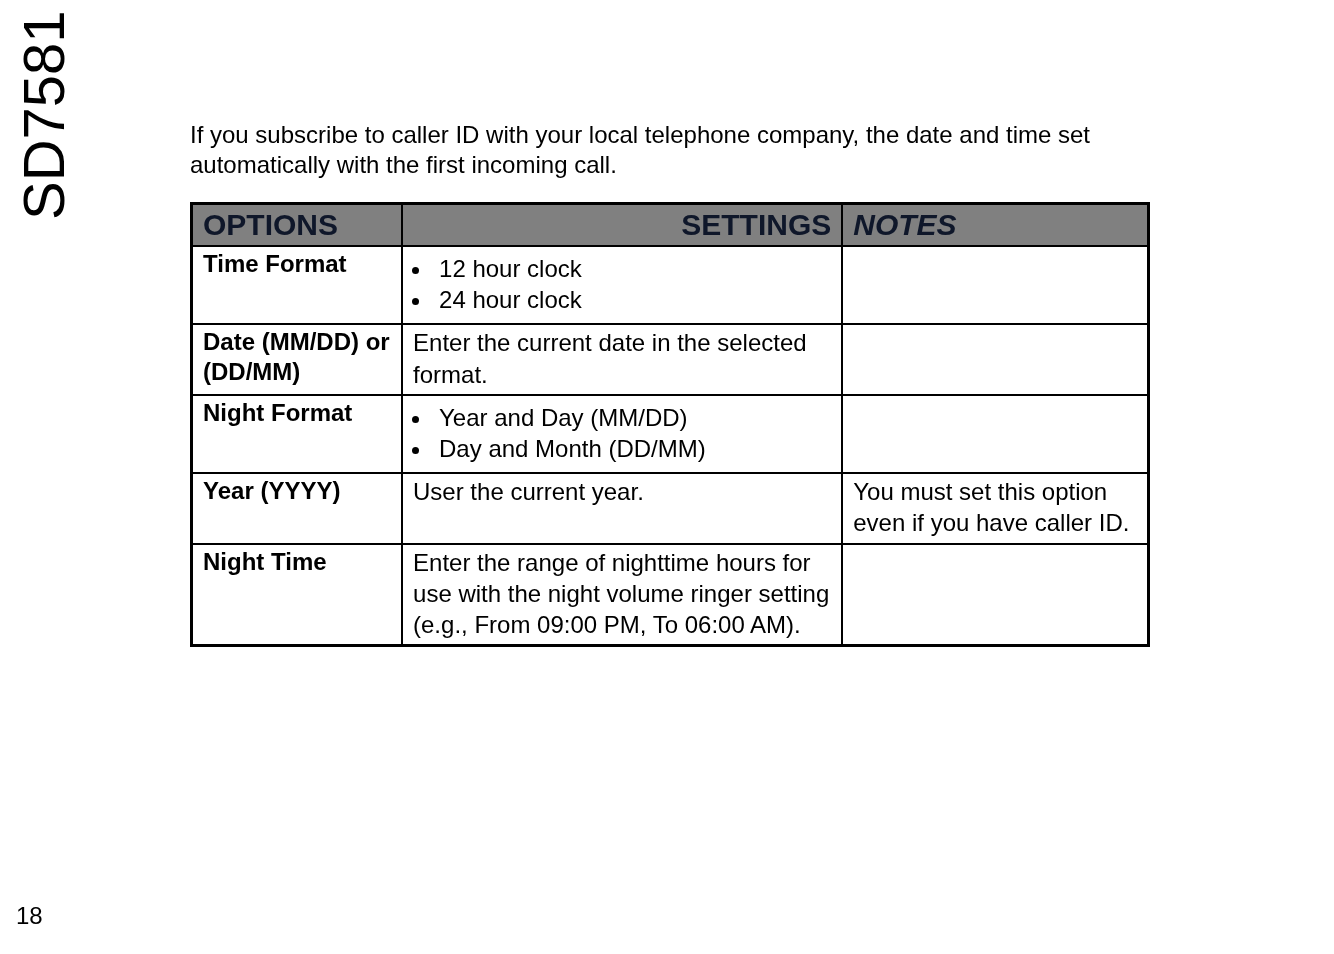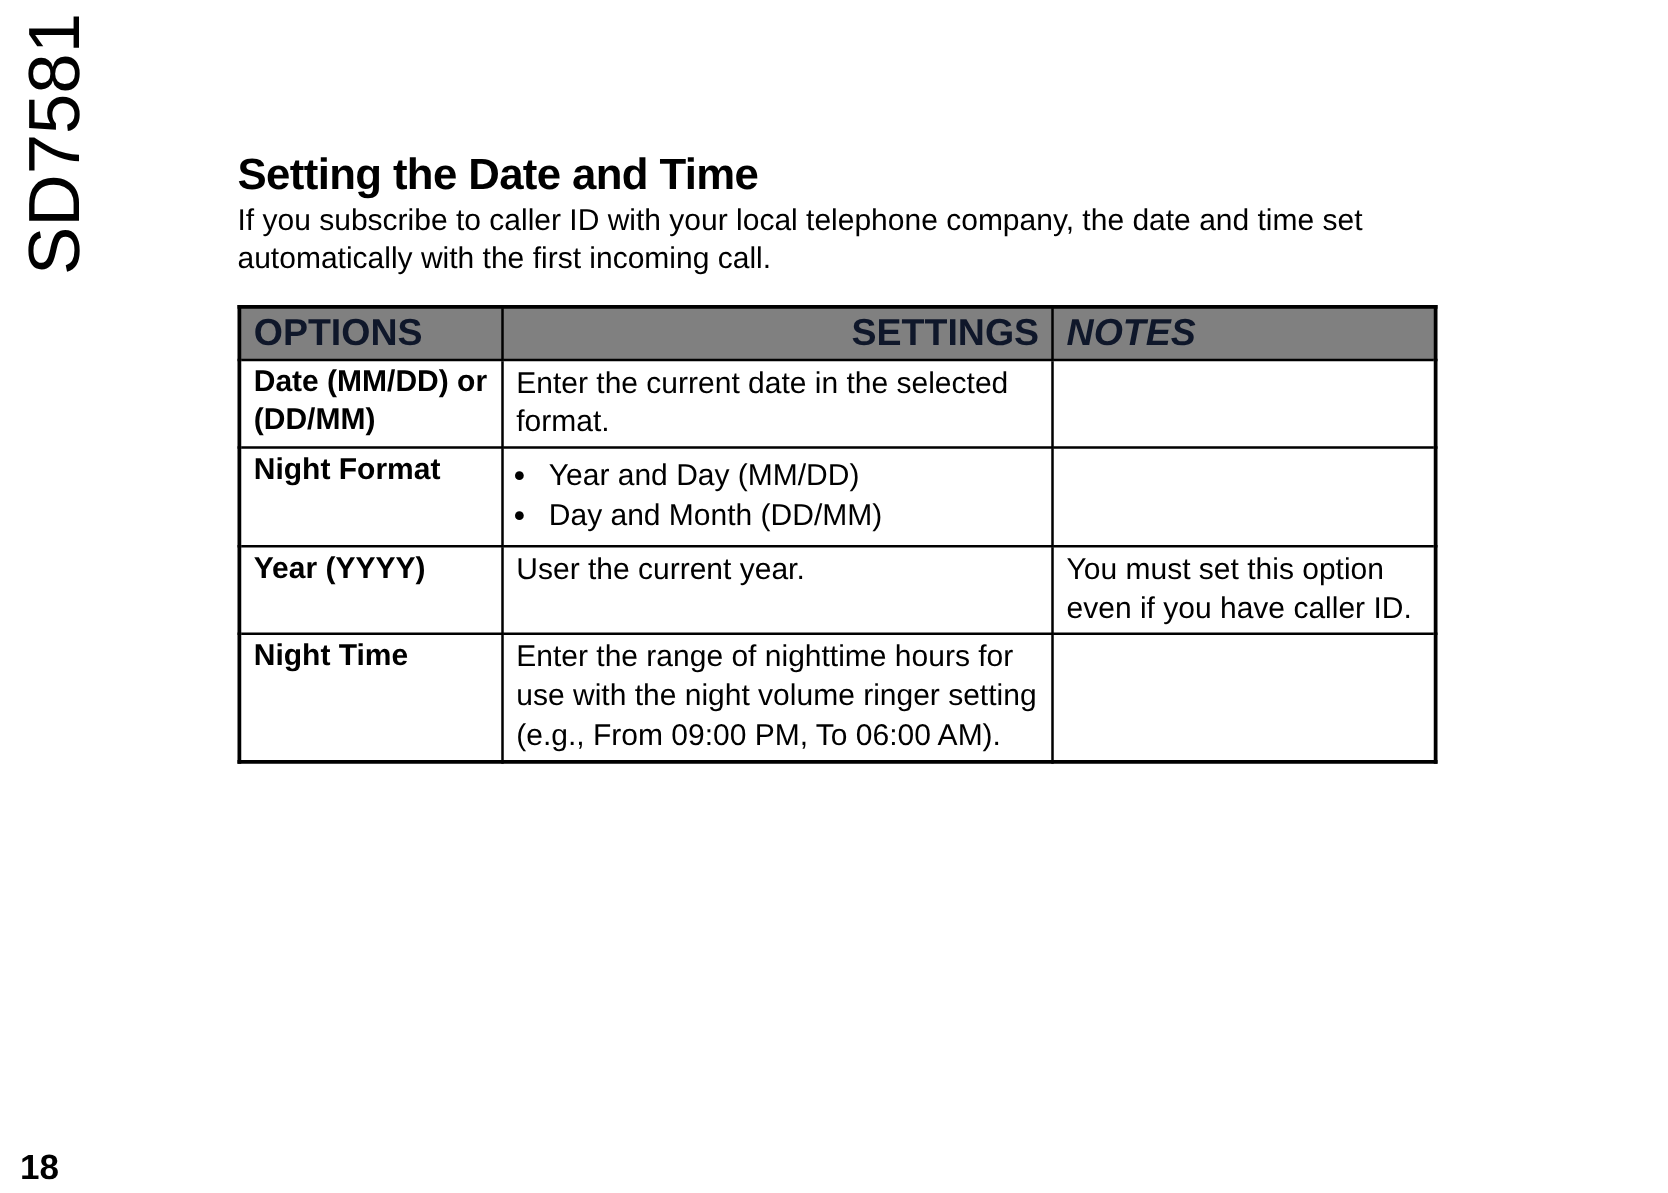--- a/index.html
+++ b/index.html
@@ -78,43 +78,54 @@
     font-size: 24px;
     line-height: 1.3;
   }
   ul.bullets li {
     padding-left: 6px;
     margin: 0;
   }
   .page-num {
     position: absolute;
     left: 16px;
-    bottom: 4px;
-    font-size: 28px;
-    font-weight: 700;
+    bottom: 24px;
+    font-size: 24px;
+    font-weight: 400;
   }
 </style>
 </head>
 <body>
 
 <div class="side-title">SD7581 User Guide</div>
 
 <div class="main">
-  <h2 class="section-heading">Setting the Date and Time</h2>
   <p class="intro">If you subscribe to caller ID with your local telephone company, the date and time set automatically with the first incoming call.</p>
 
   <table>
     <thead>
       <tr>
         <th class="col-opt">OPTIONS</th>
         <th class="col-set">SETTINGS</th>
         <th class="col-note">NOTES</th>
       </tr>
     </thead>
     <tbody id="tbody">
+        <tr>
+          <td class="opt-label">Time Format</td>
+          <td>
+            <ul class="bullets">
+              <li>12  hour clock</li>
+              <li>24 hour clock</li>
+            </ul>
+          </td>
+          <td>
+            <div class="cell-text"></div>
+          </td>
+        </tr>
         <tr>
           <td class="opt-label">Date (MM/DD) or (DD/MM)</td>
           <td>
             <div class="cell-text">Enter the current date in the selected format.</div>
           </td>
           <td>
             <div class="cell-text"></div>
           </td>
         </tr>
         <tr>

